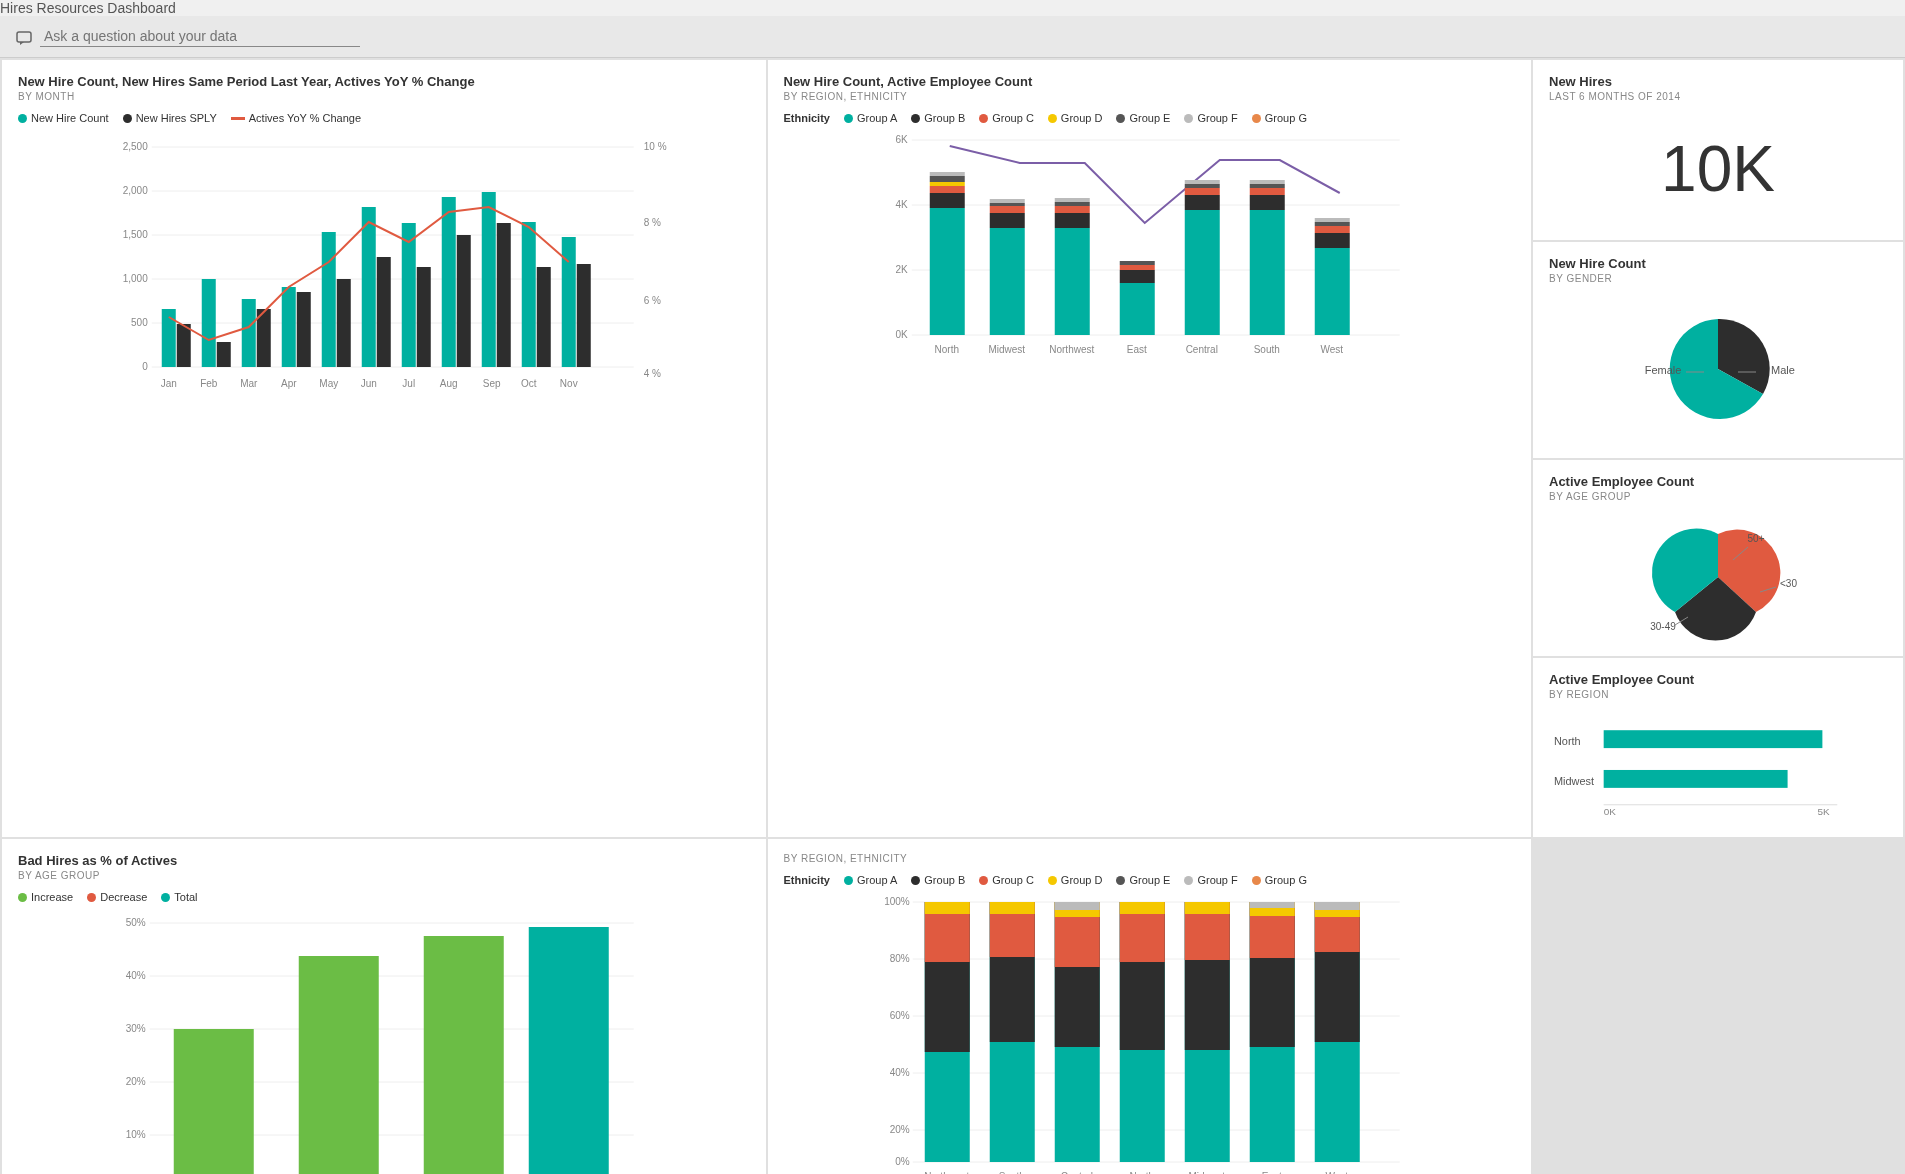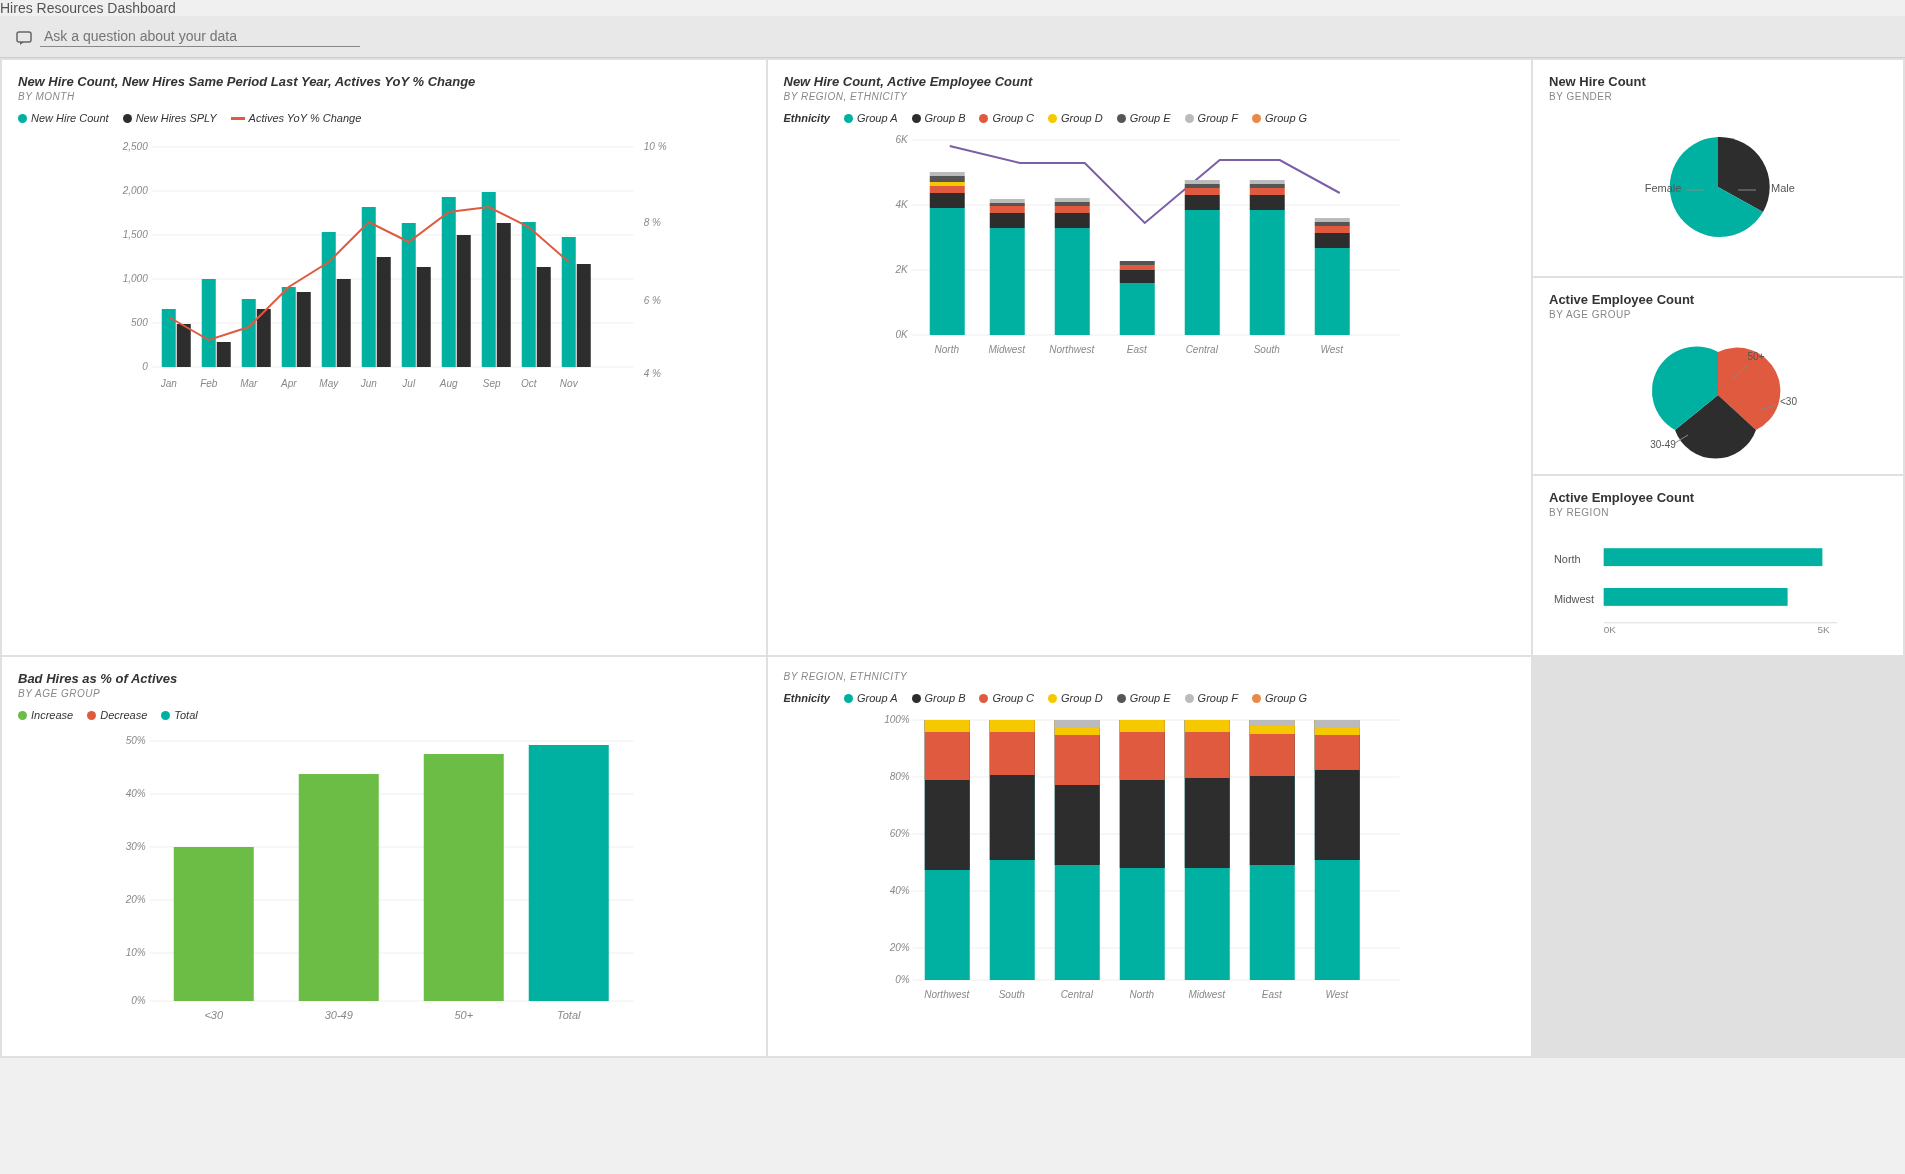--- a/index.html
+++ b/index.html
@@ -3,21 +3,21 @@
   <meta charset="utf-8">
   <style>
     * { box-sizing: border-box; margin: 0; padding: 0; }
     body { font-family: 'Segoe UI', Arial, sans-serif; background: #f0f0f0; font-size: 12px; color: #333; width: 1905px; min-height: 1174px; }
     
     .ask-bar { background: #e8e8e8; padding: 10px 16px; display: flex; align-items: flex-end; gap: 8px; border-bottom: 1px solid #ccc; }
     .ask-input { background: transparent; border: none; border-bottom: 1px solid #888; outline: none; font-size: 14px; color: #555; width: 320px; padding: 2px 4px; }
     
     .dashboard { display: grid; grid-template-columns: 1fr 1fr 370px; grid-template-rows: auto auto; gap: 2px; padding: 2px; background: #e0e0e0; }
     
-    .card { background: white; padding: 14px 16px; position: relative; font-style: italic; }
+    .card { background: white; padding: 14px 16px; position: relative; }
     .card-title { font-size: 13px; font-weight: 600; color: #333; margin-bottom: 2px; }
     .card-subtitle { font-size: 10px; color: #888; text-transform: uppercase; letter-spacing: 0.5px; margin-bottom: 10px; }
     
     .right-col { display: flex; flex-direction: column; gap: 2px; }
     .right-card { background: white; padding: 14px 16px; flex: 1; }
     
     
     .legend { display: flex; gap: 14px; margin-bottom: 8px; flex-wrap: wrap; font-size: 11px; }
     .legend-item { display: flex; align-items: center; gap: 4px; }
     .legend-dot { width: 9px; height: 9px; border-radius: 50%; display: inline-block; }
@@ -227,20 +227,25 @@
       <text x="192" y="225" font-size="10" fill="#888" text-anchor="middle">Northwest</text>
       <text x="257" y="225" font-size="10" fill="#888" text-anchor="middle">East</text>
       <text x="322" y="225" font-size="10" fill="#888" text-anchor="middle">Central</text>
       <text x="387" y="225" font-size="10" fill="#888" text-anchor="middle">South</text>
       <text x="452" y="225" font-size="10" fill="#888" text-anchor="middle">West</text>
     </svg>
   </div>
 
   <div class="right-col">
 
+    <div class="right-card">
+      <div class="card-title">New Hires</div>
+      <div class="card-subtitle">LAST 6 MONTHS OF 2014</div>
+      <div class="big-number">10K</div>
+    </div>
 
     <div class="right-card">
       <div class="card-title">New Hire Count</div>
       <div class="card-subtitle">BY GENDER</div>
       <div style="display:flex;align-items:center;justify-content:center;padding:10px 0;">
         <svg width="220" height="130" viewBox="0 0 220 130">
 
           <path d="M110,65 L110,15 A50,50 0 0,1 155,90 Z" fill="#2D2D2D"></path>
           <path d="M110,65 L155,90 A50,50 0 1,1 110,15 Z" fill="#00B0A0"></path>
           <text x="55" y="70" font-size="11" fill="#555" text-anchor="middle">Female</text>

